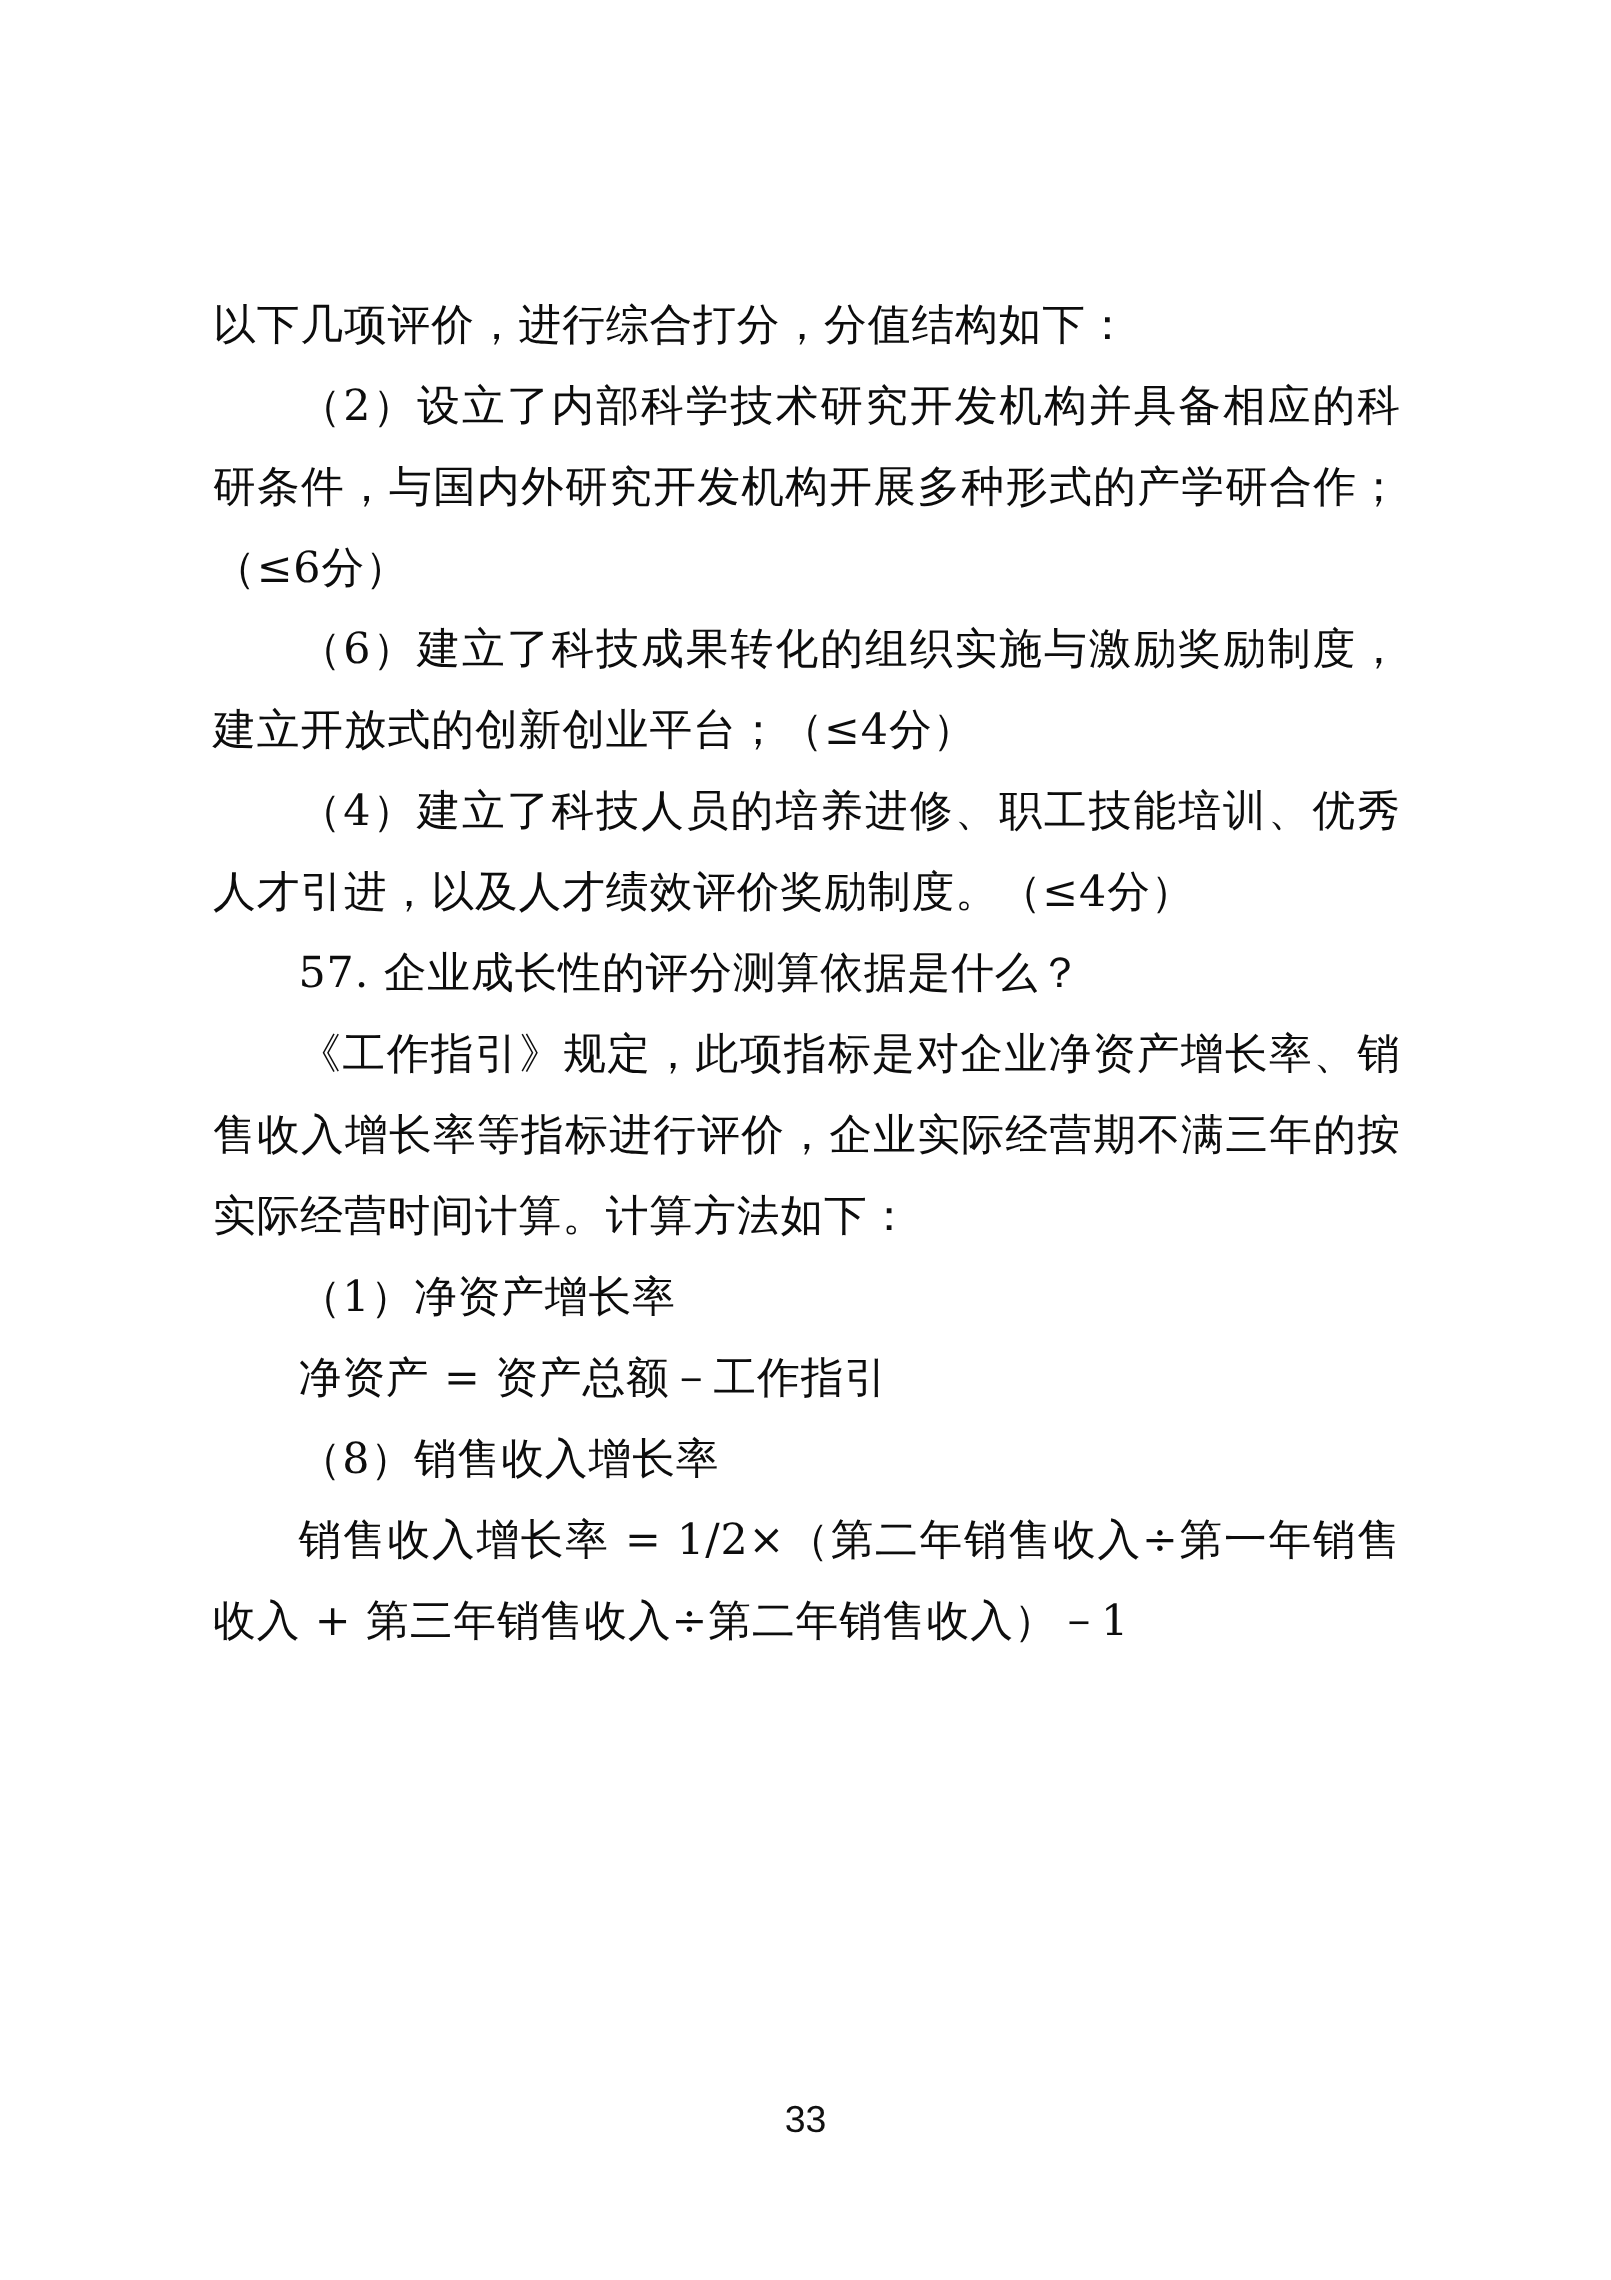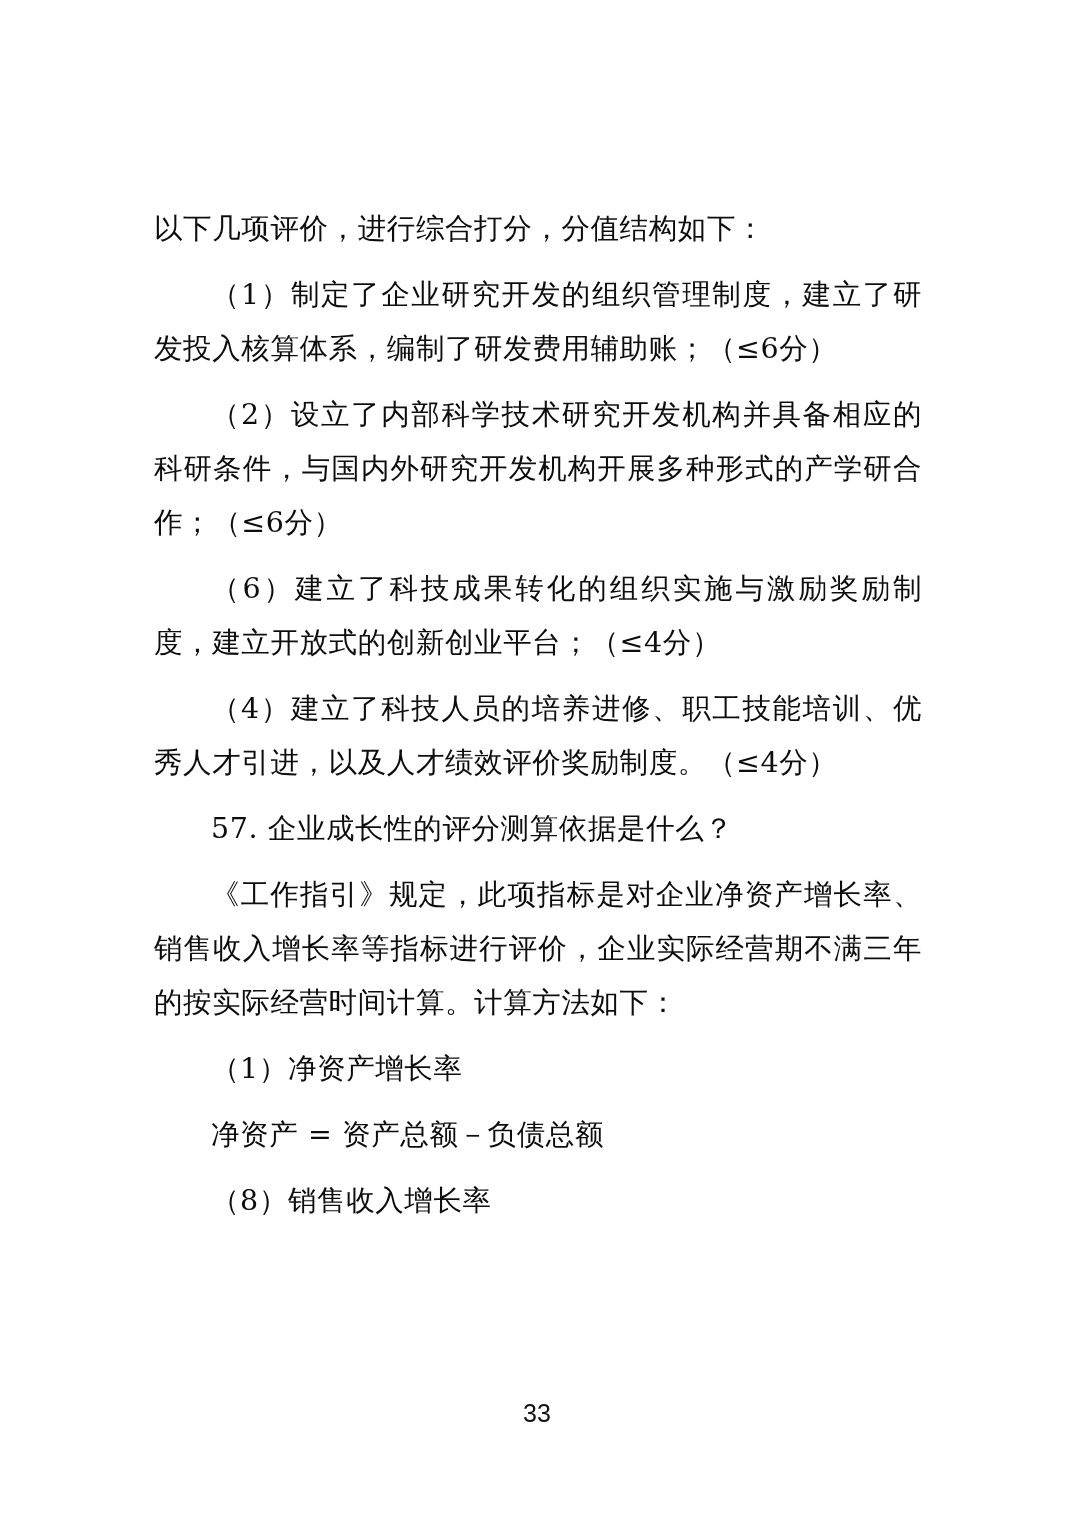--- a/index.html
+++ b/index.html
@@ -25,21 +25,21 @@
     padding: 190px 140px 60px 142px;
   }
   .body-text {
     font-size: 28.5px;
     line-height: 54px;
     letter-spacing: 0.6px;
     text-align: justify;
     text-justify: inter-ideograph;
   }
   .para {
-    margin: 12px;
+    margin: 0;
     text-indent: 0;
   }
   .para.indent {
     text-indent: 57px;
   }
   .footer {
     position: absolute;
     left: 0;
     right: 0;
     bottom: 92px;
@@ -49,24 +49,24 @@
     color: #111;
     margin-top: 43px;
   }
 </style>
 </head>
 <body>
 
 <div class="page">
   <div class="body-text">
     <p class="para">以下几项评价，进行综合打分，分值结构如下：</p>
-    <p class="para indent">（1）制定了企业研究开发的组织管理制度，建立了研发投入核算体系，编制了研发费用辅助账；（≤6分）</p>
     <p class="para indent">（2）设立了内部科学技术研究开发机构并具备相应的科研条件，与国内外研究开发机构开展多种形式的产学研合作；（≤6分）</p>
     <p class="para indent">（6）建立了科技成果转化的组织实施与激励奖励制度，建立开放式的创新创业平台；（≤4分）</p>
     <p class="para indent">（4）建立了科技人员的培养进修、职工技能培训、优秀人才引进，以及人才绩效评价奖励制度。（≤4分）</p>
     <p class="para indent">57. 企业成长性的评分测算依据是什么？</p>
     <p class="para indent">《工作指引》规定，此项指标是对企业净资产增长率、销售收入增长率等指标进行评价，企业实际经营期不满三年的按实际经营时间计算。计算方法如下：</p>
     <p class="para indent">（1）净资产增长率</p>
-    <p class="para indent">净资产 = 资产总额－负债总额</p>
+    <p class="para indent">净资产 = 资产总额－工作指引</p>
     <p class="para indent">（8）销售收入增长率</p>
+    <p class="para indent">销售收入增长率 = 1/2×（第二年销售收入÷第一年销售收入 + 第三年销售收入÷第二年销售收入）－1</p>
   </div>
   <div class="footer">33</div>
 </div>
 
 </body></html>

